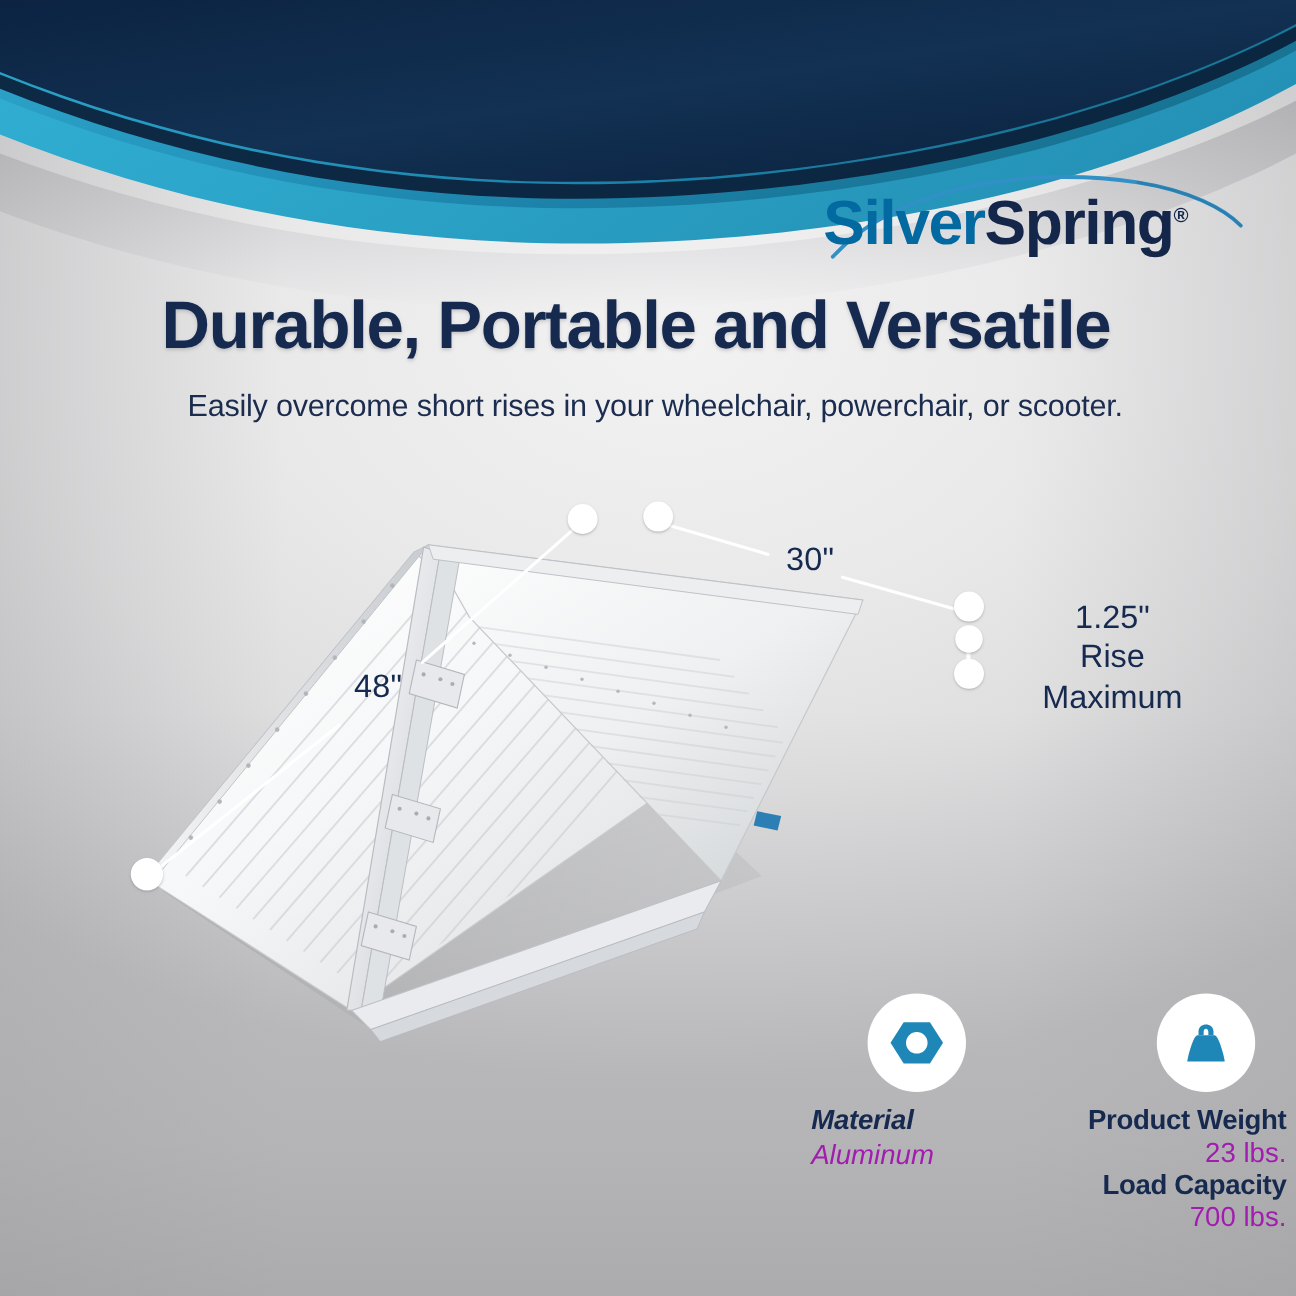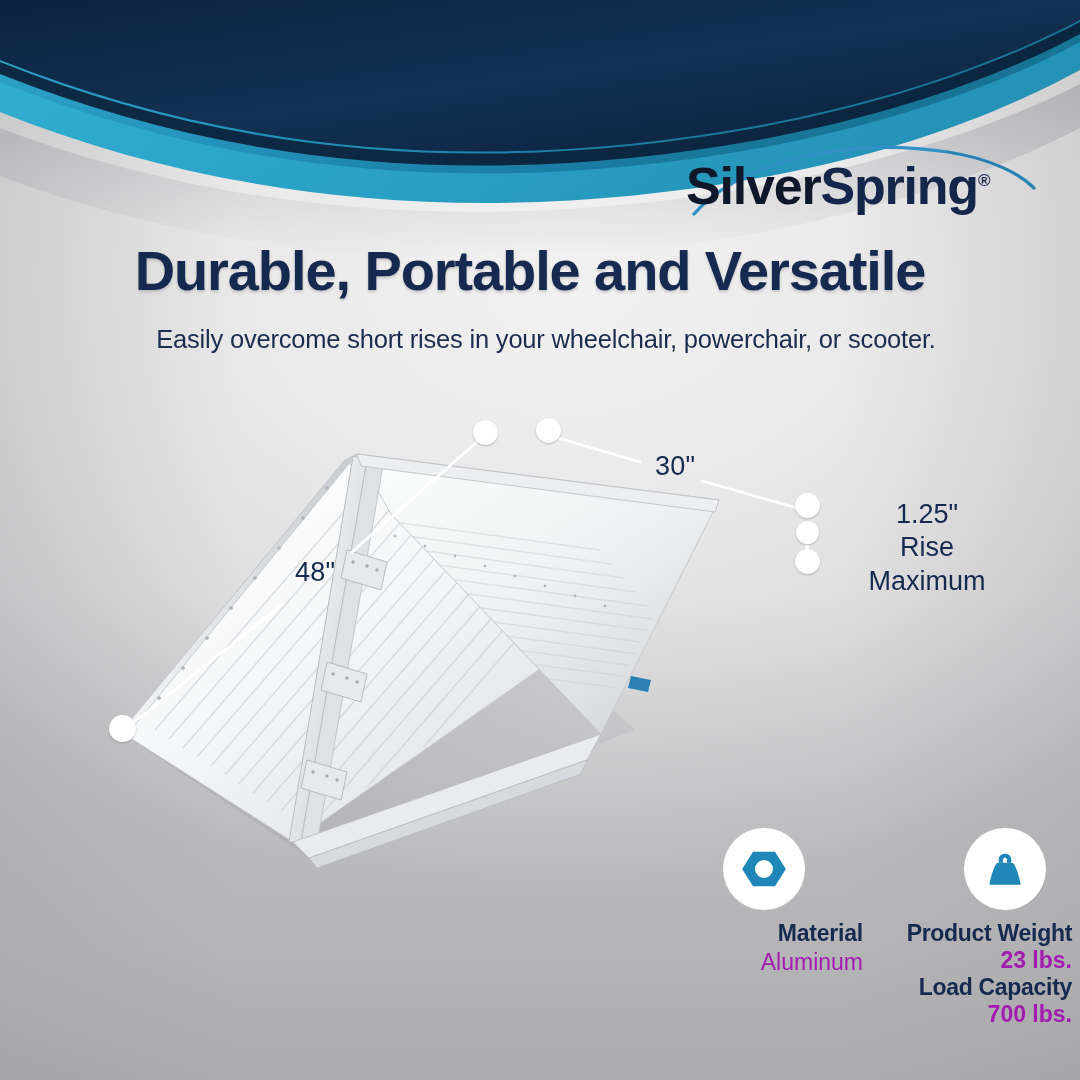--- a/index.html
+++ b/index.html
@@ -40,21 +40,21 @@
   .logo {
     position:absolute; left:686px; top:140px;
     width:350px; height:92px;
   }
   .logo-arc { position:absolute; left:0; top:0; width:350px; height:92px; }
   .logo-text {
     position:absolute; left:0; top:20px; width:350px;
     font-size:52px; font-weight:bold; letter-spacing:-1.2px;
     white-space:nowrap; line-height:1;
   }
-  .logo-silver { color:#0f172a; }
+  .logo-silver { color:#0369a1; }
   .logo-spring { color:#14264a;text-align:center; }
   .logo-reg { color:#14264a; font-size:17px; vertical-align:super; font-weight:bold; }
 
   
   .headline {
     position:absolute; left:0; top:238px; width:1060px;
     text-align:center;
     font-size:56px; font-weight:bold; letter-spacing:-1.1px;
     color:#16294f;
     text-shadow:0 2px 3px rgba(120,120,125,0.35);
@@ -92,32 +92,32 @@
     position:absolute;
     border-radius:50%; background:#ffffff;
     display:flex; align-items:center; justify-content:center;
   }
   .feat-title { font-weight:bold; color:#16294f; }
   .feat-value { font-weight:normal; color:#a21caf; }
 
   #feat-material { left:676px; top:828px; width:176px; }
   #feat-material .feature-circle { left:47px; top:0; width:82px; height:82px; }
   #feat-material .feat-text {
-    position:absolute; left:11px; top:92px; width:176px; text-align:right;
+    position:absolute; left:0; top:92px; width:176px; text-align:left;font-style:italic;
   }
   #feat-material .feat-title { font-size:23px; display:block; letter-spacing:-0.2px; }
   #feat-material .feat-value { font-size:23px; display:block; margin-top:2px; }
 
   #feat-weight { left:860px; top:828px; width:216px; }
   #feat-weight .feature-circle { left:104px; top:0; width:82px; height:82px; }
   #feat-weight .feat-text {
     position:absolute; left:0; top:92px; width:216px; text-align:right; padding-right:4px;
   }
   #feat-weight .feat-title { font-size:23px; display:block; letter-spacing:-0.3px; }
-  #feat-weight .feat-value { font-size:23px; display:block;font-weight:bold; }
+  #feat-weight .feat-value { font-size:23px; display:block; }
 </style>
 </head>
 <body>
 
 <div id="canvas">
 
   <div class="bg-base"></div>
   <div class="bg-vignette"></div>
 
   <svg id="wave" viewBox="0 0 1080 270" preserveAspectRatio="none">

